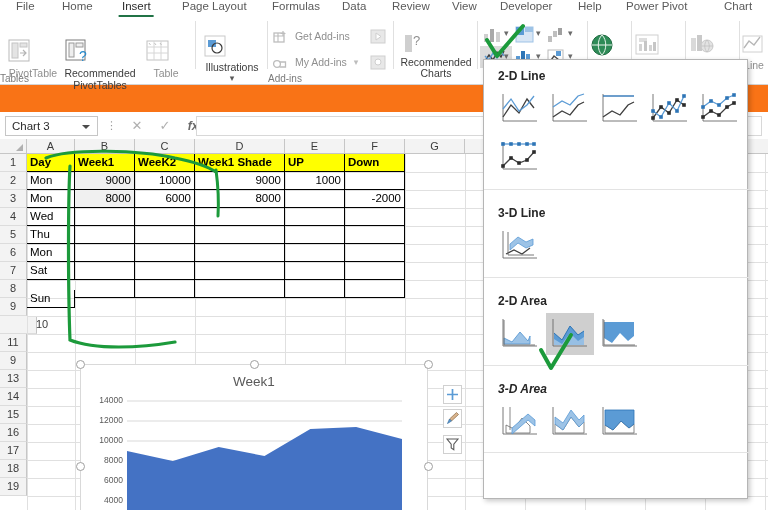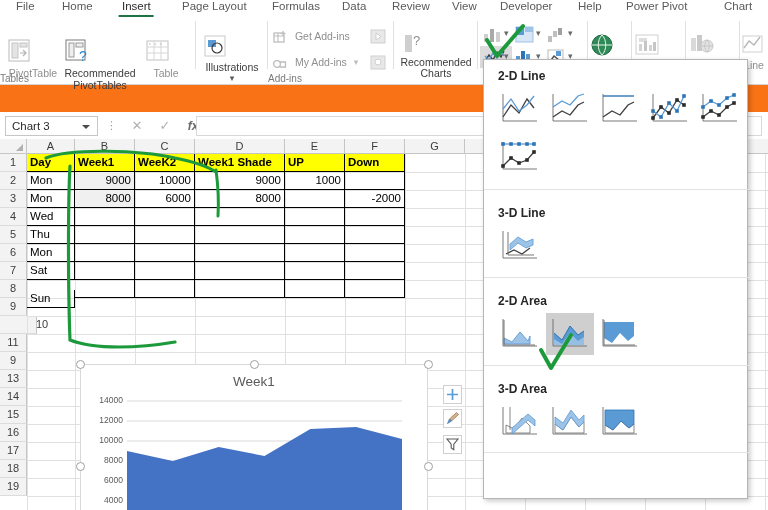--- a/index.html
+++ b/index.html
@@ -666,21 +666,21 @@
           <span class="thumb">
             <svg width="40" height="34" viewBox="0 0 40 34">
               <path d="M3,3 L3,30 L37,30" fill="none" stroke="#6a6a6a" stroke-width=".9"></path>
               <path d="M4,29 L4,6 L34,6 L34,29 Z" fill="#5b9bd5"></path>
               <path d="M4,29 L4,22 L12,27 L20,17 L28,25 L34,20 L34,29 Z" fill="#ffffff"></path>
               <path d="M4,4 L4,29 L35,29" fill="none" stroke="#6a6a6a" stroke-width=".9"></path>
             </svg>
           </span>
         </div>
         <div class="dd-sep" style="top: 305px;"></div>
-        <div class="dd-sec-title" style="top: 322px;">3-D Area</div>
+        <div class="dd-sec-title" style="top: 322px; font-style: italic;">3-D Area</div>
         <div class="gitem" style="left: 12px; top: 341px;">
           <span class="thumb">
             <svg width="40" height="34" viewBox="0 0 40 34">
               <path d="M3,3 L3,30 L37,30" fill="none" stroke="#6a6a6a" stroke-width=".9"></path>
               <path d="M6,29 L6,21 L14,25 L22,14 L30,22 L30,29 Z" fill="#ffffff" stroke="#6a6a6a" stroke-width=".8"></path>
               <path d="M12,24 L20,17 L28,10 L35,16 L35,22 L28,16 L20,23 L12,30 Z" fill="#9dc3e6" stroke="#5b9bd5" stroke-width=".8"></path>
               <path d="M10,3 L10,26" stroke="#6a6a6a" stroke-width=".8"></path>
             </svg>
           </span>
         </div>

